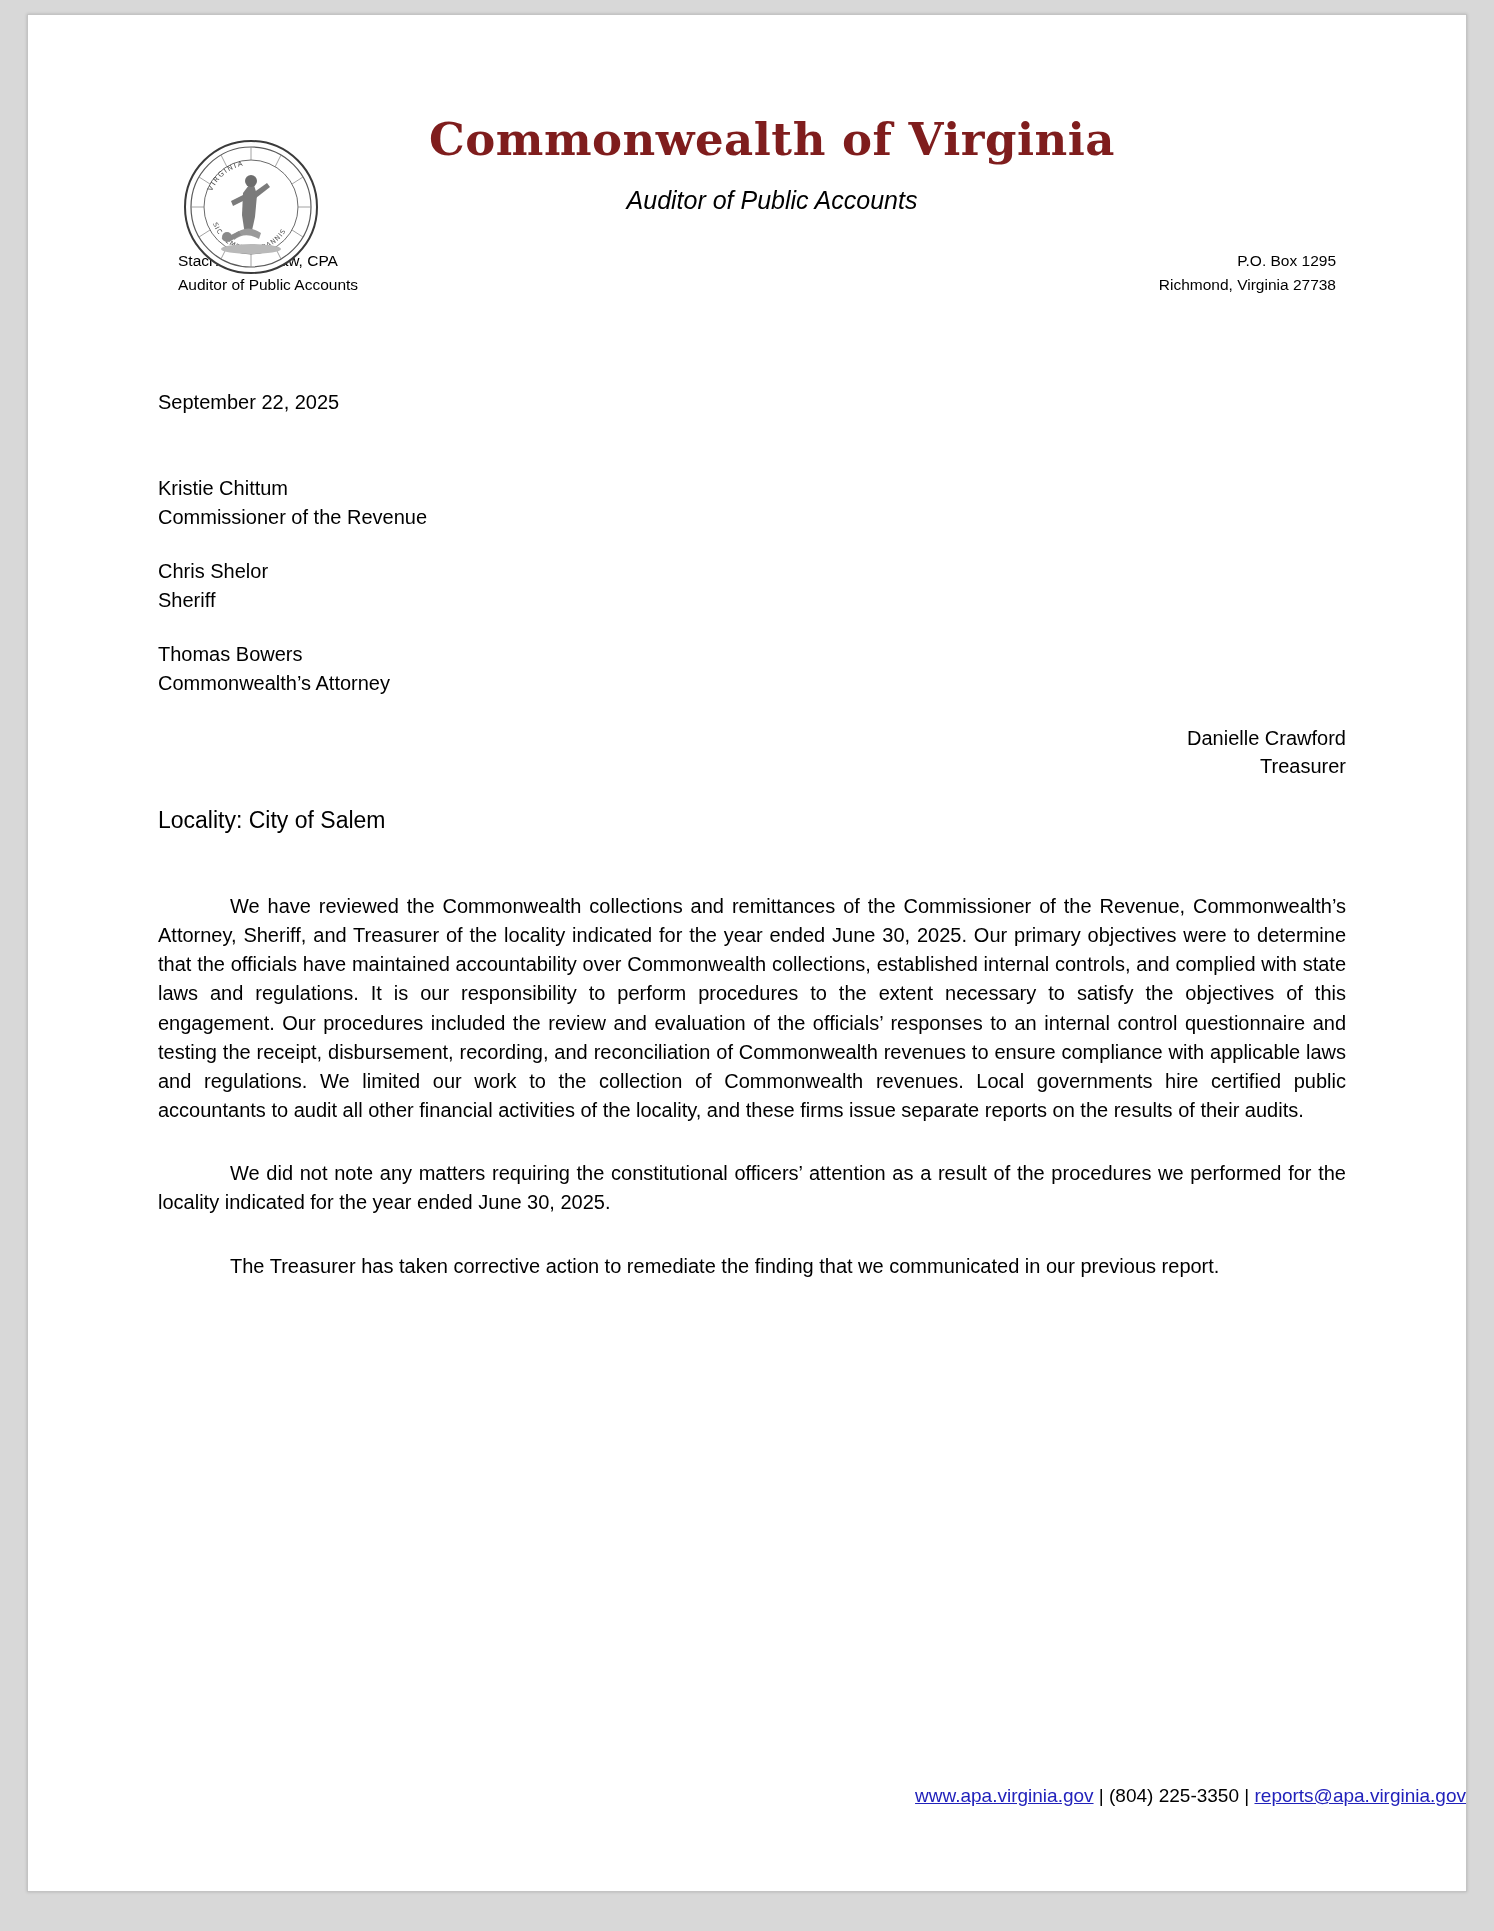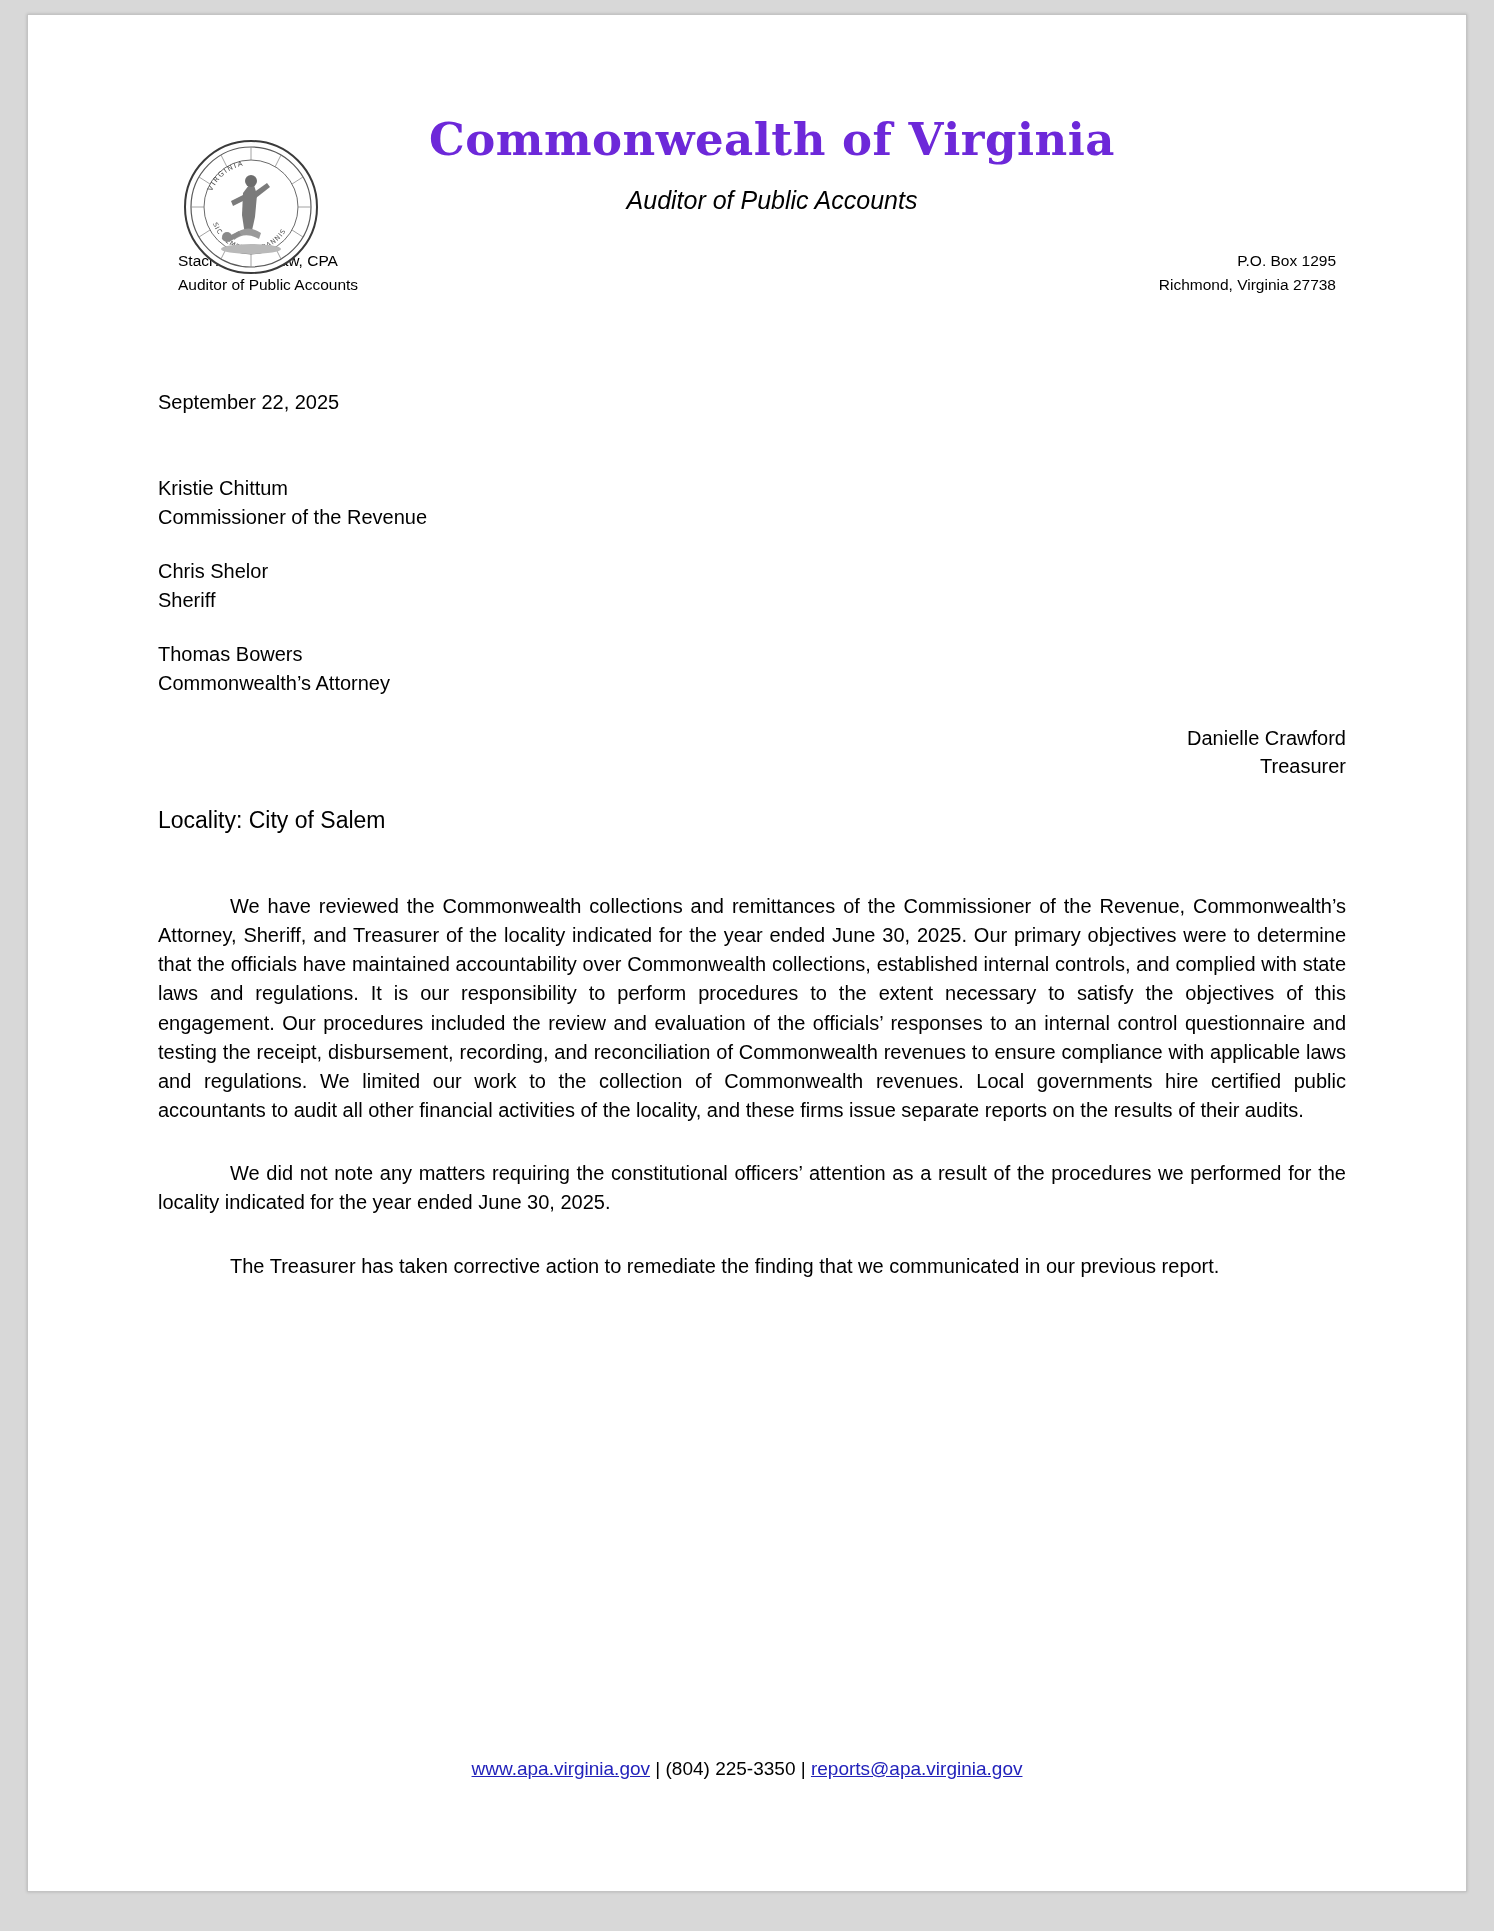--- a/index.html
+++ b/index.html
@@ -46,21 +46,21 @@
     height: 140px;
   }
   .seal svg { display: block; }
 
   .lh-title {
     text-align: center;
     font-family: "DejaVu Serif", serif;
     font-weight: bold;
     font-size: 45px;
     letter-spacing: 0.5px;
-    color: #6d28d9;
+    color: #7f1d1d;
     margin-top: 38px;
     padding-left: 40px;
   }
   .lh-sub {
     text-align: center;
     font-family: "Liberation Sans", sans-serif;
     font-style: italic;
     font-size: 25px;
     color: #000;
     margin-top: 20px;
@@ -107,22 +107,22 @@
     text-indent: 72px;
     color: #000;
   }
   .para.first { margin-top: 58px; }
 
   
   .footer {
     position: absolute;
     left: 0;
     right: 0;
-    bottom: 111px;
-    text-align: center;
+    bottom: 84px;
+    text-align: right;
     font-size: 19px;
     color: #000;
   }
   .footer a {
     color: #2222bb;
     text-decoration: underline;
   }
   .sep { color: #000; }
 </style>
 </head>

